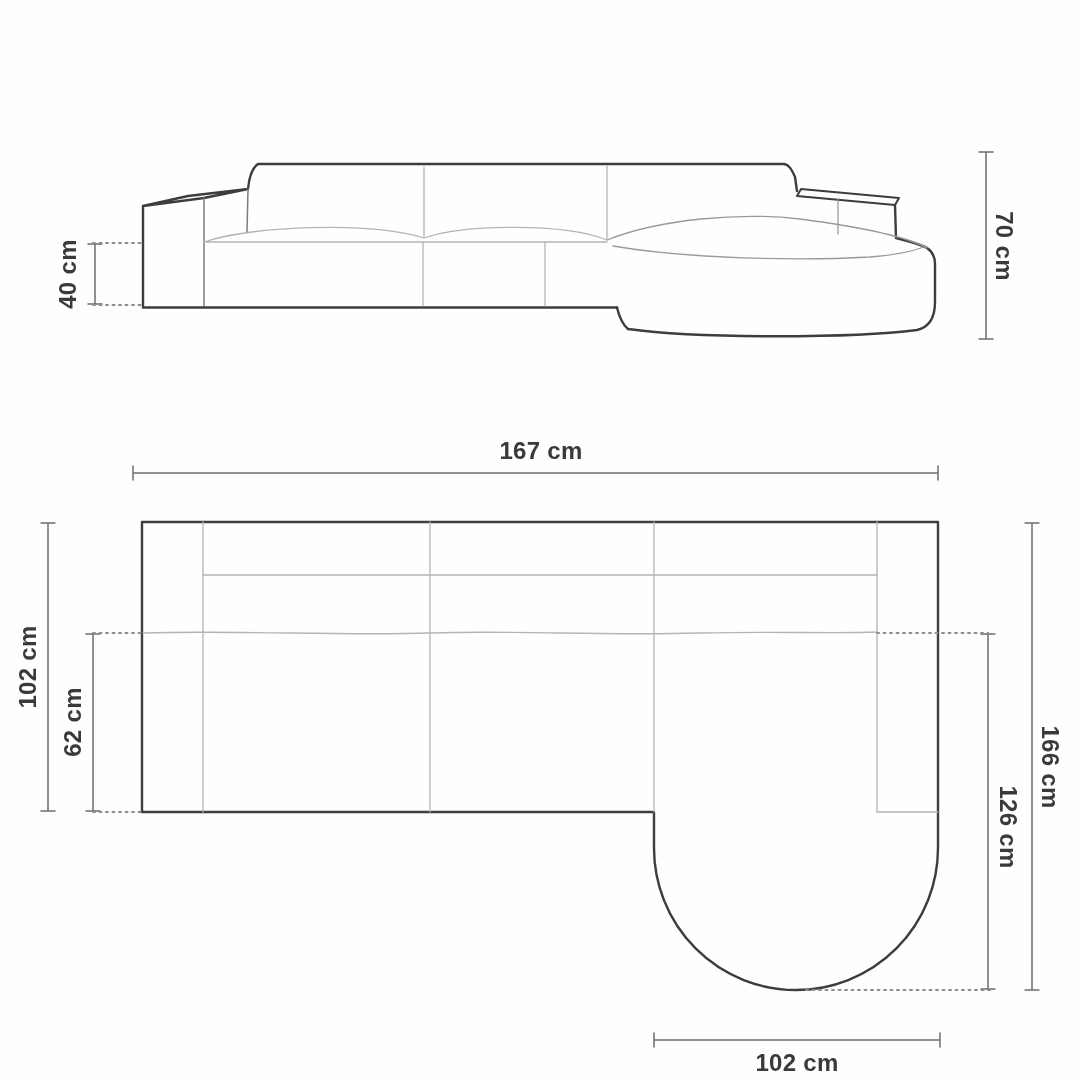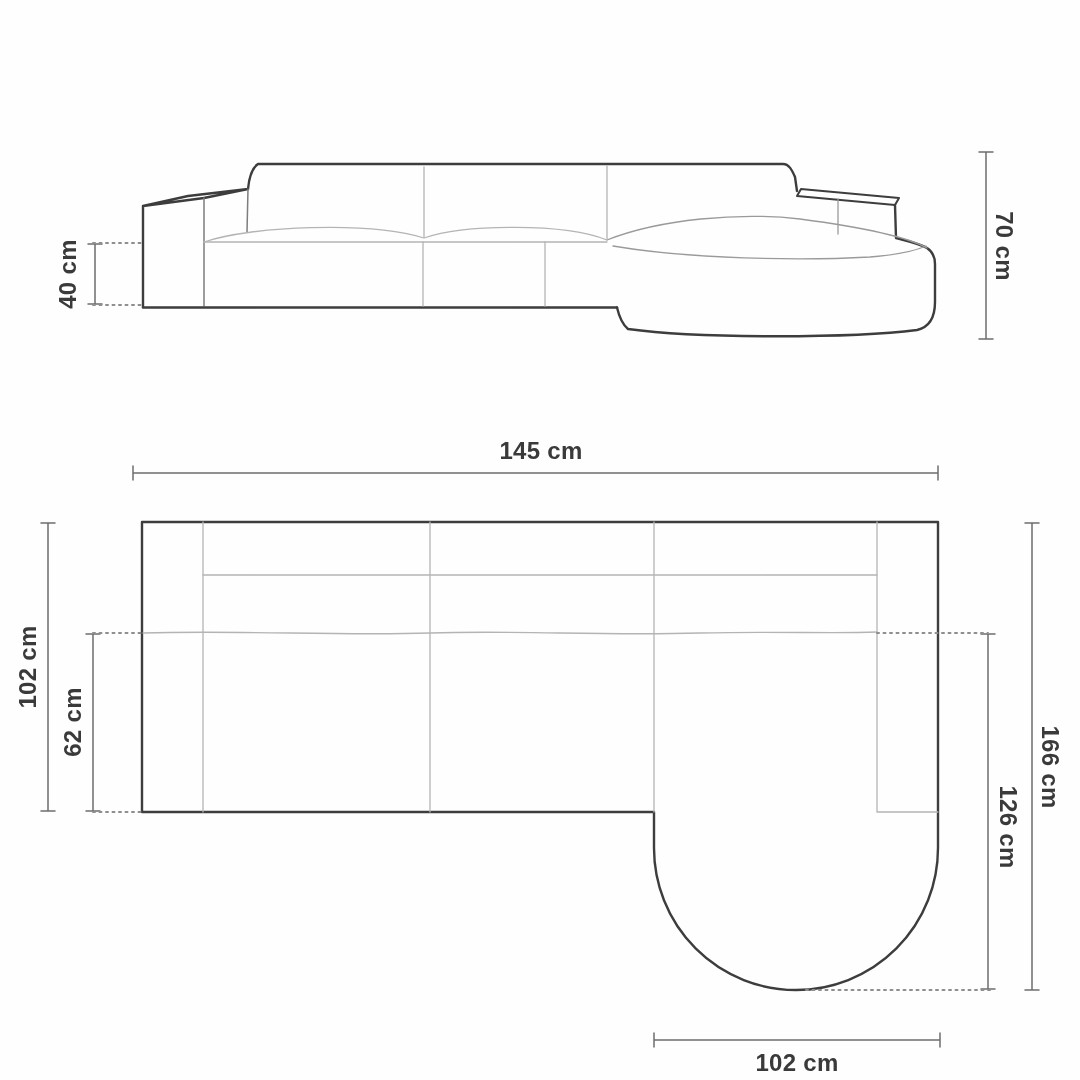--- a/index.html
+++ b/index.html
@@ -98,21 +98,21 @@
       <g stroke="#6e6e6e" stroke-width="1.5">
         <path d="M654 1040 L940 1040 M654 1033 L654 1047 M940 1033 L940 1047"></path>
       </g>
     </g>
   </svg>
 
   <div class="dim-label rot-ccw" style="left:68px;  top:274px;">40 cm</div>
 
   <div class="dim-label rot-cw" style="left:1004px;top:246px;">70 cm</div>
 
-  <div class="dim-label" style="left:541px; top:451px;">145 cm</div>
+  <div class="dim-label" style="left:541px; top:451px;">167 cm</div>
 
   <div class="dim-label rot-ccw" style="left:28px;  top:667px;">102 cm</div>
 
   <div class="dim-label rot-ccw" style="left:73px;  top:722px;">62 cm</div>
 
   <div class="dim-label rot-cw" style="left:1050px;top:767px;">166 cm</div>
 
   <div class="dim-label rot-cw" style="left:1008px;top:827px;">126 cm</div>
 
   <div class="dim-label" style="left:797px; top:1063px;">102 cm</div>

